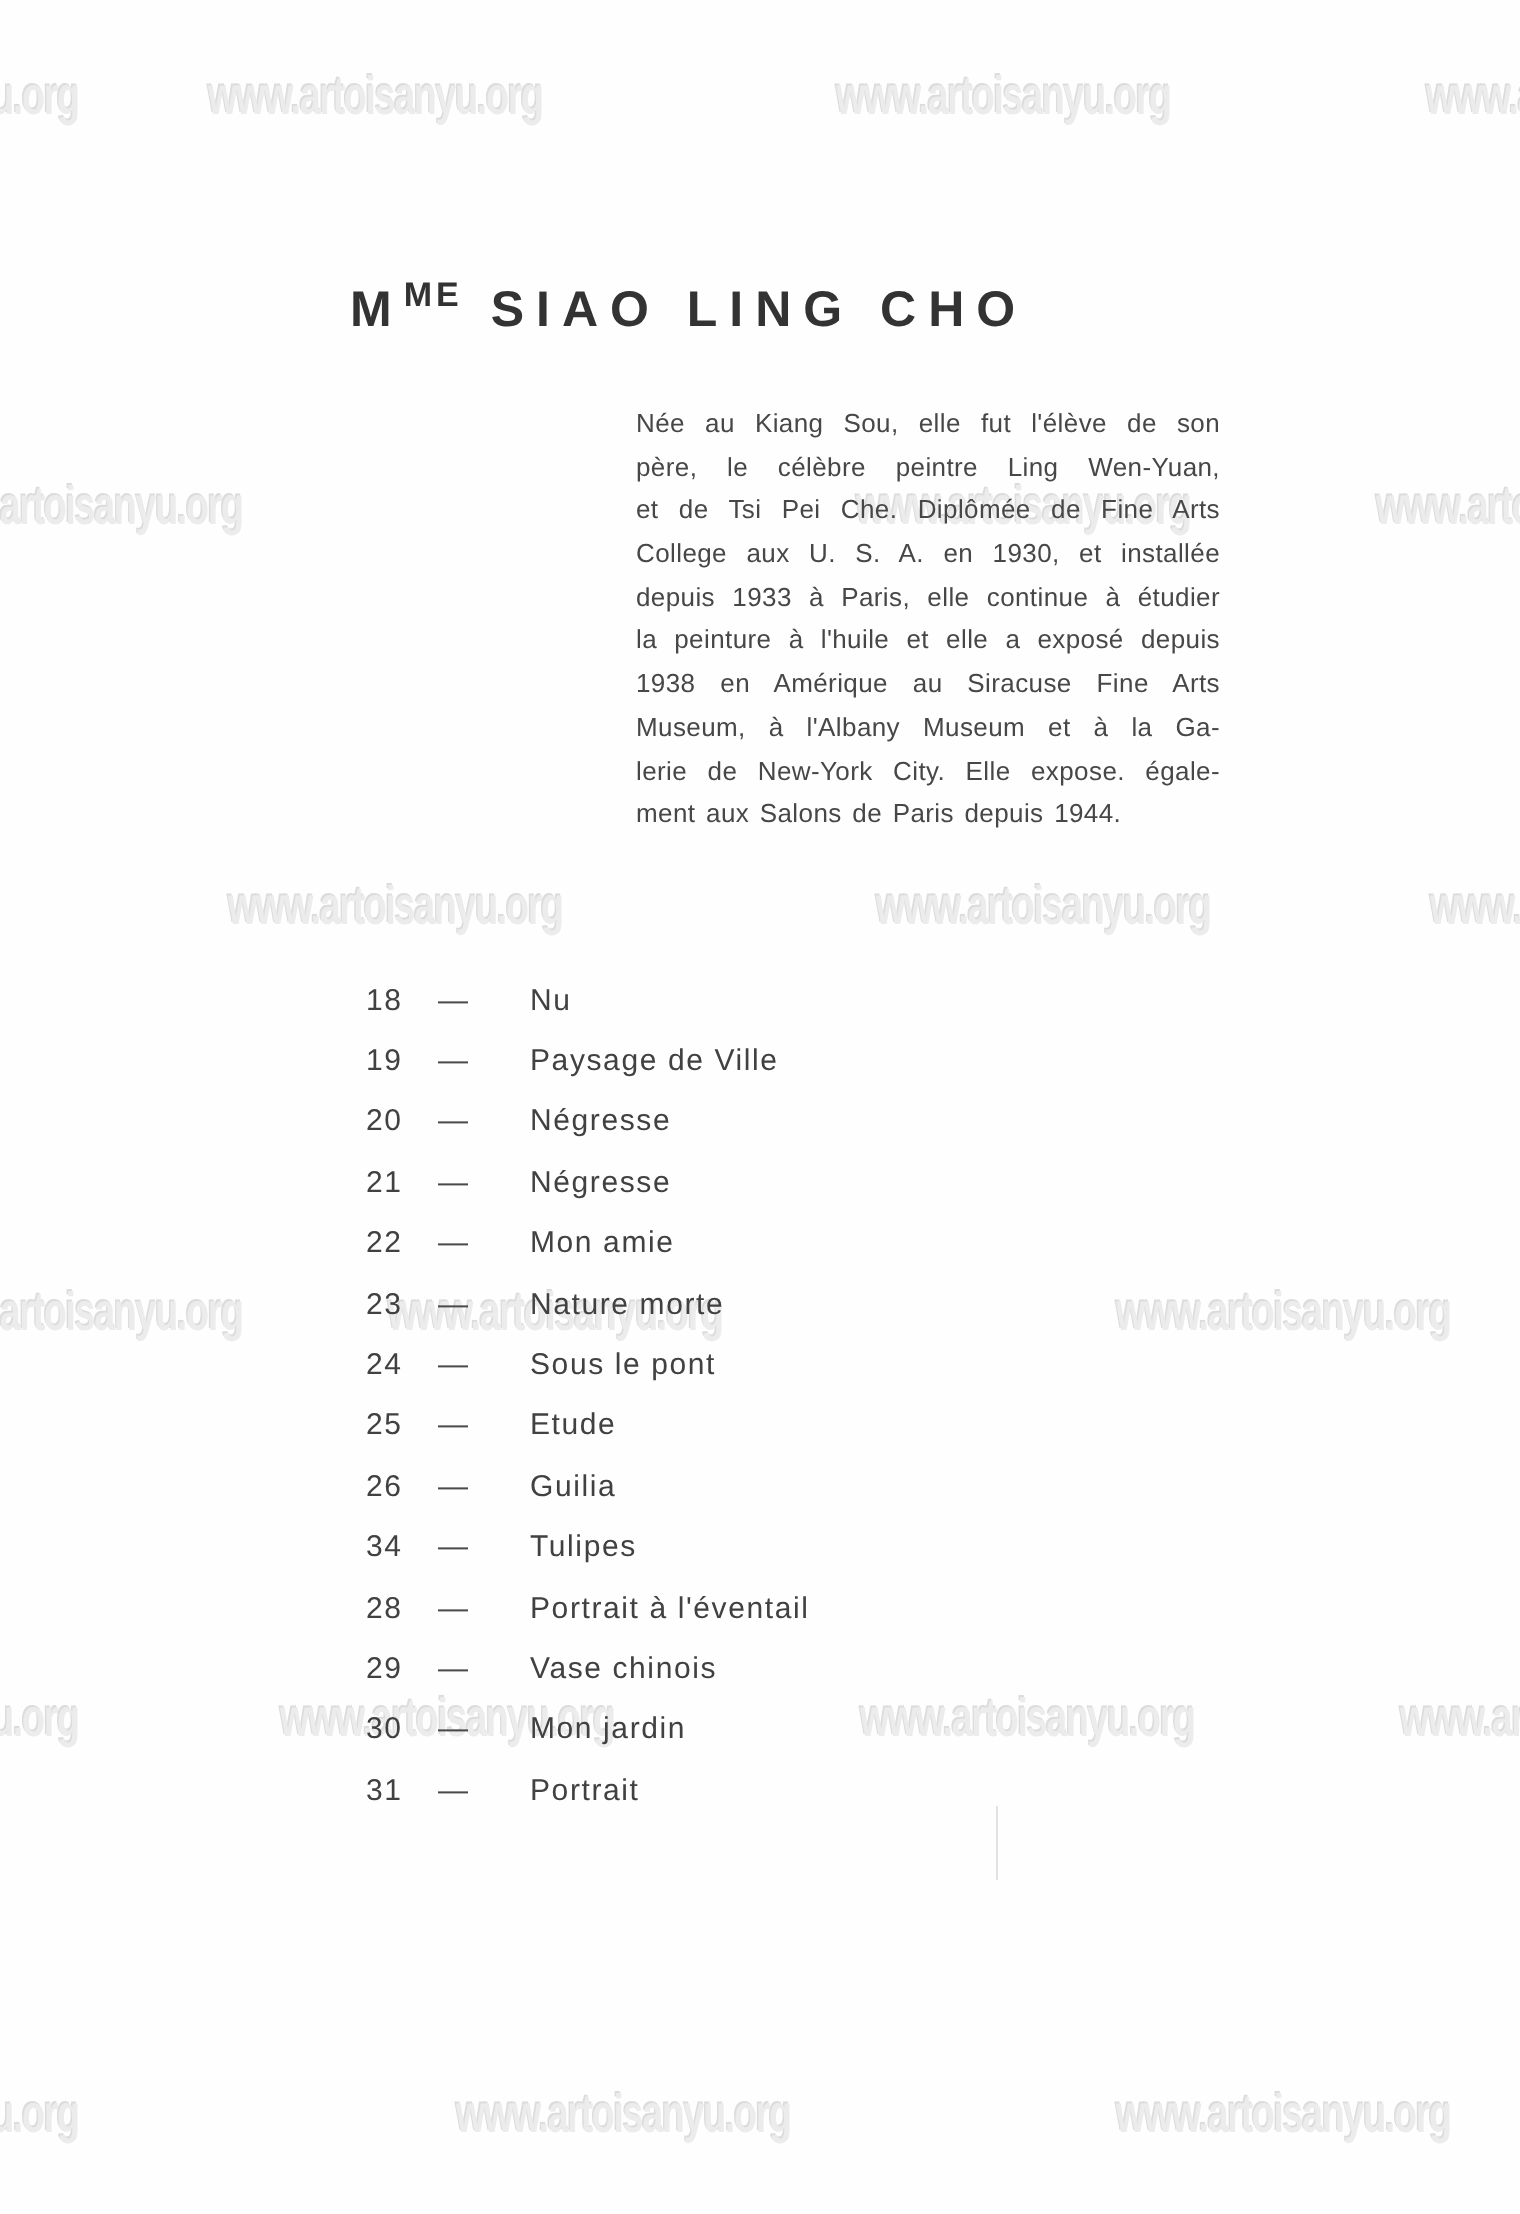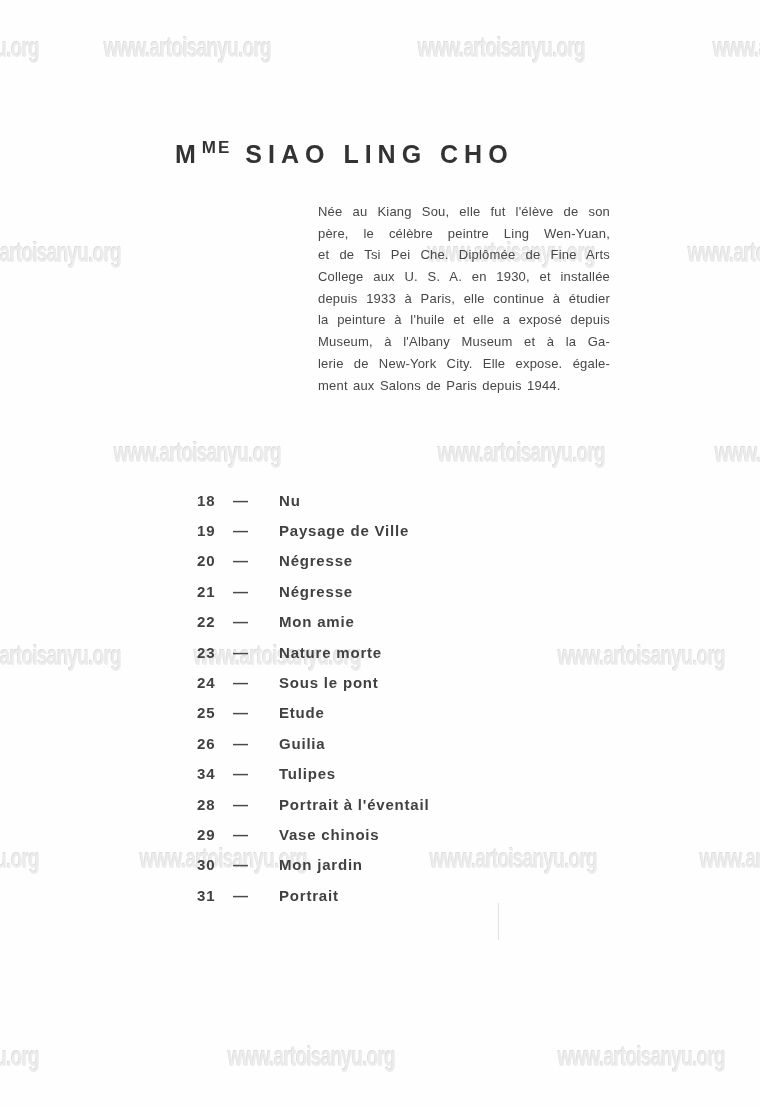--- a/index.html
+++ b/index.html
@@ -43,22 +43,22 @@
     letter-spacing:0.2px;word-spacing:1.5px;
     color:#474747;
     margin-left:37px;
   }
   .bio-line{
     text-align:justify;text-align-last:justify;
     white-space:nowrap;height:21.7px;
   }
   .bio-line.last{text-align-last:left;}
   .catalog{
-    position:absolute;left:197px;top:485px;
-    font-size:15px;letter-spacing:0.8px;color:#414141;font-weight:bold;
+    position:absolute;left:183px;top:485px;
+    font-size:15px;letter-spacing:0.8px;color:#414141;
   }
   .cat-row{
     display:flex;align-items:center;
     height:30.4px;white-space:nowrap;
   }
   .cat-num{width:28px;}
   .cat-dash{width:34px;margin-left:8px;color:#4a4a4a;}
   .cat-title{margin-left:12px;}
   
   .crease{
@@ -103,20 +103,21 @@
     <span>M</span><sup>ME</sup><span class="title-name">SIAO LING CHO</span>
   </div>
 
   <div class="bio">
     <div class="bio-line">Née au Kiang Sou, elle fut l'élève de son</div>
     <div class="bio-line">père, le célèbre peintre Ling Wen-Yuan,</div>
     <div class="bio-line">et de Tsi Pei Che. Diplômée de Fine Arts</div>
     <div class="bio-line">College aux U. S. A. en 1930, et installée</div>
     <div class="bio-line">depuis 1933 à Paris, elle continue à étudier</div>
     <div class="bio-line">la peinture à l'huile et elle a exposé depuis</div>
+    <div class="bio-line">1938 en Amérique au Siracuse Fine Arts</div>
     <div class="bio-line">Museum, à l'Albany Museum et à la Ga-</div>
     <div class="bio-line">lerie de New-York City. Elle expose. égale-</div>
     <div class="bio-line last">ment aux Salons de Paris depuis 1944.</div>
   </div>
 
   <div class="catalog">
     <div class="cat-row">
       <span class="cat-num">18</span>
       <span class="cat-dash">—</span>
       <span class="cat-title">Nu</span>

